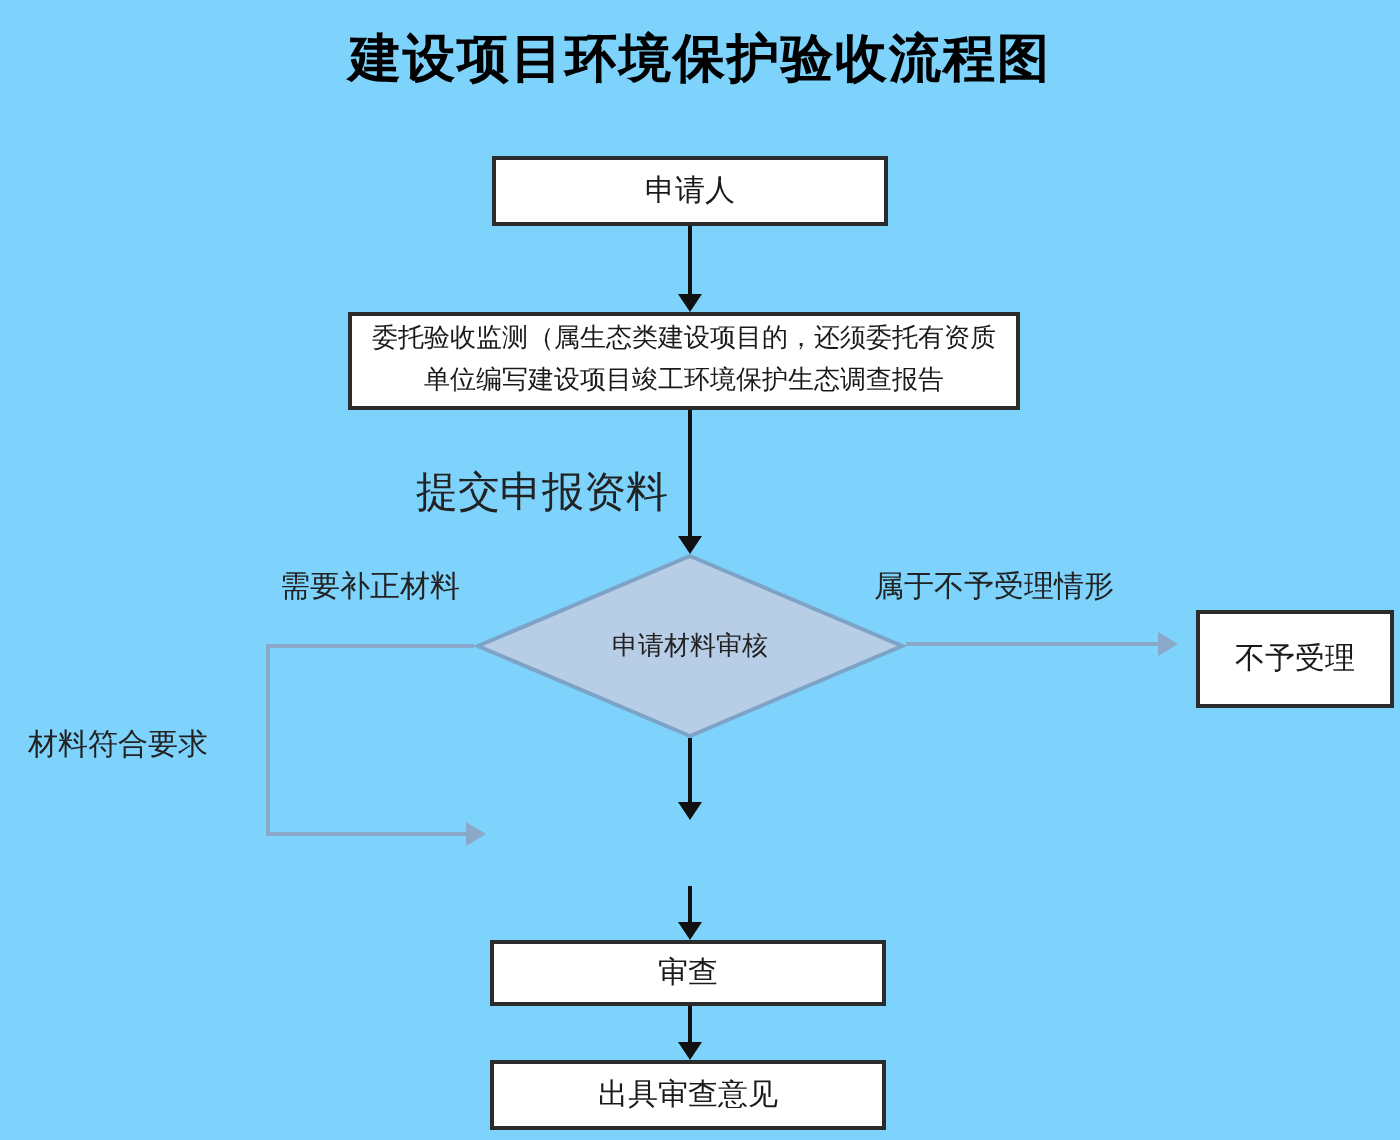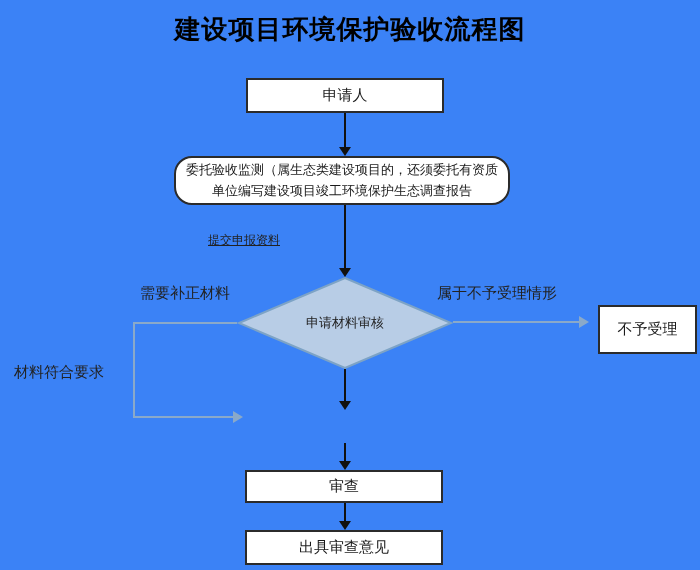--- a/index.html
+++ b/index.html
@@ -1,17 +1,17 @@
 <!DOCTYPE html>
 <html style="--arrow-black: #111111; --connector-blue: #8aa9c9; --diamond-fill: #b8cde6; --diamond-border: #7da3c6; --box-border: #2b2b2b;"><head>
 <meta charset="utf-8">
 <style>
   html,body{margin:0;padding:0;background:#fff;}
   .canvas{
-    position:relative;width:700px;height:570px;background:#3b82f6;
+    position:relative;width:700px;height:570px;background:#7dd3fc;
     font-family:"DejaVu Sans","Liberation Sans",sans-serif;
     color:#1a1a1a;overflow:hidden;
   }
   .title{
     position:absolute;left:0;top:12px;width:700px;text-align:center;
     font-size:26px;font-weight:bold;color:#000;letter-spacing:1px;
   }
   .pbox{
     position:absolute;box-sizing:border-box;
     border:2px solid var(--box-border,#2b2b2b);background:#fff;
@@ -48,28 +48,28 @@
 
   <div class="title">建设项目环境保护验收流程图</div>
 
   <div class="pbox" style="left:246px;top:78px;width:198px;height:35px;">
     <span>申请人</span>
   </div>
 
   <div class="vline" style="left:344px;top:113px;height:36px;"></div>
   <div class="arrowhead-down" style="left:339px;top:147px;"></div>
 
-  <div class="pbox multiline" style="left:174px;top:156px;width:336px;height:49px;border-radius:18px;">
+  <div class="pbox multiline" style="left:174px;top:156px;width:336px;height:49px;">
     <span>委托验收监测（属生态类建设项目的，还须委托有资质</span>
     <span>单位编写建设项目竣工环境保护生态调查报告</span>
   </div>
 
   <div class="vline" style="left:344px;top:205px;height:64px;"></div>
   <div class="arrowhead-down" style="left:339px;top:268px;"></div>
-  <div class="edge-label" style="left:208px;top:232px;font-size:12px;text-decoration:underline;">提交申报资料</div>
+  <div class="edge-label" style="left:208px;top:232px;font-size:21px;">提交申报资料</div>
 
   <div class="diamond">
     <svg width="216" height="92" viewBox="0 0 216 92">
       <polygon points="108,1 214,46 108,91 2,46" style="fill:var(--diamond-fill,#b8cde6);stroke:var(--diamond-border,#7da3c6);stroke-width:2;"></polygon>
     </svg>
     <div class="diamond-label">申请材料审核</div>
   </div>
 
   <div class="edge-label" style="left:437px;top:284px;">属于不予受理情形</div>
   <div class="hline-blue" style="left:453px;top:321px;width:128px;"></div>

